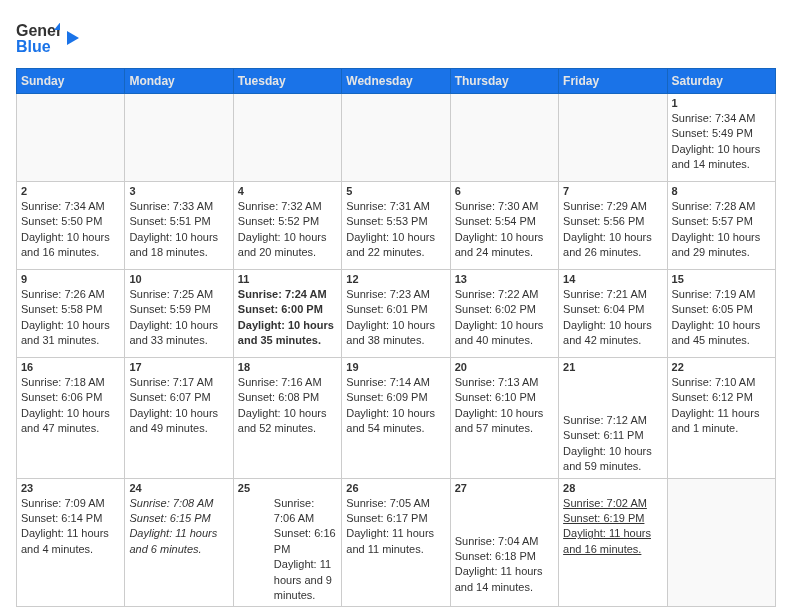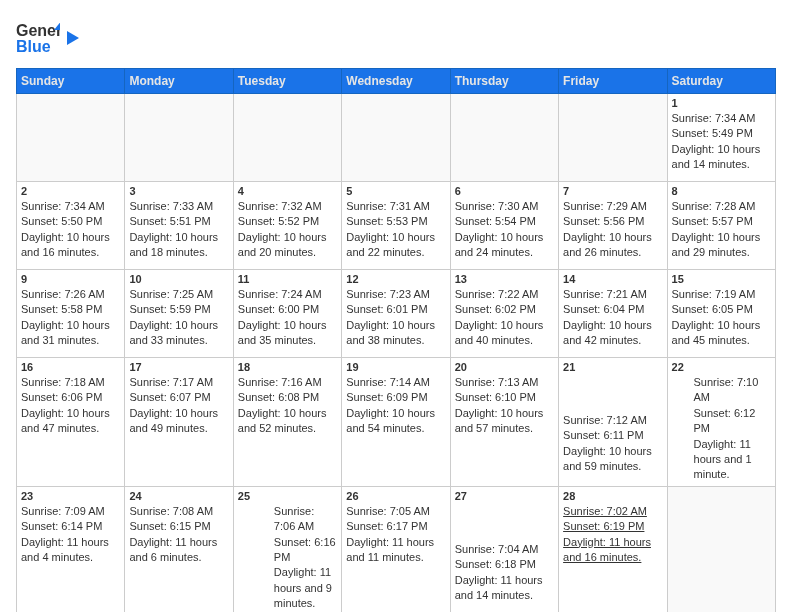--- a/index.html
+++ b/index.html
@@ -187,21 +187,21 @@
 Daylight: 10 hours and 31 minutes.</div>
           </td>
           <td>
             <span class="day-num">10</span>
             <div class="day-info" style="white-space: pre-line;">Sunrise: 7:25 AM
 Sunset: 5:59 PM
 Daylight: 10 hours and 33 minutes.</div>
           </td>
           <td>
             <span class="day-num">11</span>
-            <div class="day-info" style="white-space: pre-line;">Sunrise: 7:24 AM
+            <div class="day-info" style="white-space: pre-line; font-weight: bold;">Sunrise: 7:24 AM
 Sunset: 6:00 PM
 Daylight: 10 hours and 35 minutes.</div>
           </td>
           <td>
             <span class="day-num">12</span>
             <div class="day-info" style="white-space: pre-line;">Sunrise: 7:23 AM
 Sunset: 6:01 PM
 Daylight: 10 hours and 38 minutes.</div>
           </td>
           <td>
@@ -255,35 +255,35 @@
 Daylight: 10 hours and 57 minutes.</div>
           </td>
           <td>
             <span class="day-num">21</span>
             <div class="day-info" style="white-space: pre-line; margin-top: 40px;">Sunrise: 7:12 AM
 Sunset: 6:11 PM
 Daylight: 10 hours and 59 minutes.</div>
           </td>
           <td>
             <span class="day-num">22</span>
-            <div class="day-info" style="white-space: pre-line; margin-left: 22px;">Sunrise: 7:10 AM
+            <div class="day-info" style="white-space: pre-line;">Sunrise: 7:10 AM
 Sunset: 6:12 PM
 Daylight: 11 hours and 1 minute.</div>
           </td>
         </tr>
         <tr>
           <td>
             <span class="day-num">23</span>
             <div class="day-info" style="white-space: pre-line;">Sunrise: 7:09 AM
 Sunset: 6:14 PM
 Daylight: 11 hours and 4 minutes.</div>
           </td>
           <td>
             <span class="day-num">24</span>
-            <div class="day-info" style="white-space: pre-line;">Sunrise: 7:08 AM
+            <div class="day-info" style="white-space: pre-line; font-style: italic;">Sunrise: 7:08 AM
 Sunset: 6:15 PM
 Daylight: 11 hours and 6 minutes.</div>
           </td>
           <td>
             <span class="day-num">25</span>
             <div class="day-info" style="white-space: pre-line; margin-left: 36px;">Sunrise: 7:06 AM
 Sunset: 6:16 PM
 Daylight: 11 hours and 9 minutes.</div>
           </td>
           <td>

